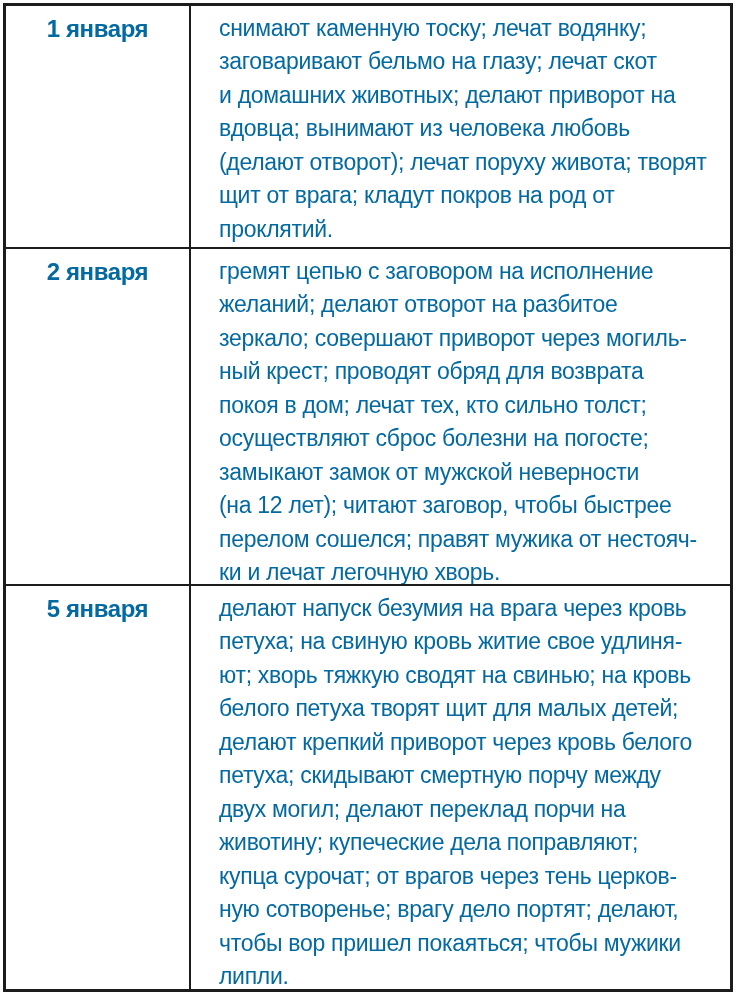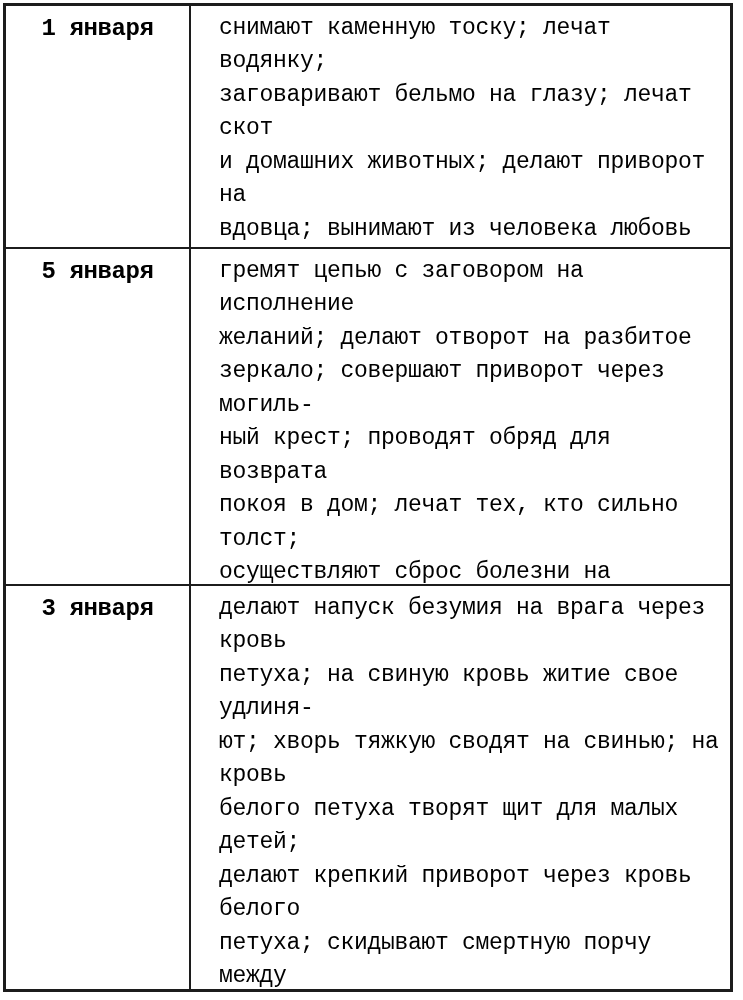--- a/index.html
+++ b/index.html
@@ -5,22 +5,22 @@
   html, body {
     margin: 0;
     padding: 0;
     background: #ffffff;
   }
   .page {
     position: relative;
     width: 743px;
     height: 1000px;
     background: #ffffff;
-    font-family: Liberation Mono, monospace;
-    color: #000000;
+    font-family: Liberation Sans, sans-serif;
+    color: #0369a1;
     overflow: hidden;
   }
   .calendar-table {
     position: absolute;
     left: 3px;
     top: 3px;
     width: 730px;
     height: 989px;
     box-sizing: border-box;
     border: 3px solid #1c1c1c;
@@ -67,35 +67,35 @@
       <div class="entries-cell">снимают каменную тоску; лечат водянку;
 заговаривают бельмо на глазу; лечат скот
 и домашних животных; делают приворот на
 вдовца; вынимают из человека любовь
 (делают отворот); лечат поруху живота; творят
 щит от врага; кладут покров на род от
 проклятий.</div>
     </div>
 
     <div class="trow">
-      <div class="date-cell">5 января</div>
+      <div class="date-cell">2 января</div>
       <div class="entries-cell">гремят цепью с заговором на исполнение
 желаний; делают отворот на разбитое
 зеркало; совершают приворот через могиль-
 ный крест; проводят обряд для возврата
 покоя в дом; лечат тех, кто сильно толст;
 осуществляют сброс болезни на погосте;
 замыкают замок от мужской неверности
 (на 12 лет); читают заговор, чтобы быстрее
 перелом сошелся; правят мужика от нестояч-
 ки и лечат легочную хворь.</div>
     </div>
 
     <div class="trow trow-last">
-      <div class="date-cell">3 января</div>
+      <div class="date-cell">5 января</div>
       <div class="entries-cell">делают напуск безумия на врага через кровь
 петуха; на свиную кровь житие свое удлиня-
 ют; хворь тяжкую сводят на свинью; на кровь
 белого петуха творят щит для малых детей;
 делают крепкий приворот через кровь белого
 петуха; скидывают смертную порчу между
 двух могил; делают переклад порчи на
 животину; купеческие дела поправляют;
 купца сурочат; от врагов через тень церков-
 ную сотворенье; врагу дело портят; делают,

